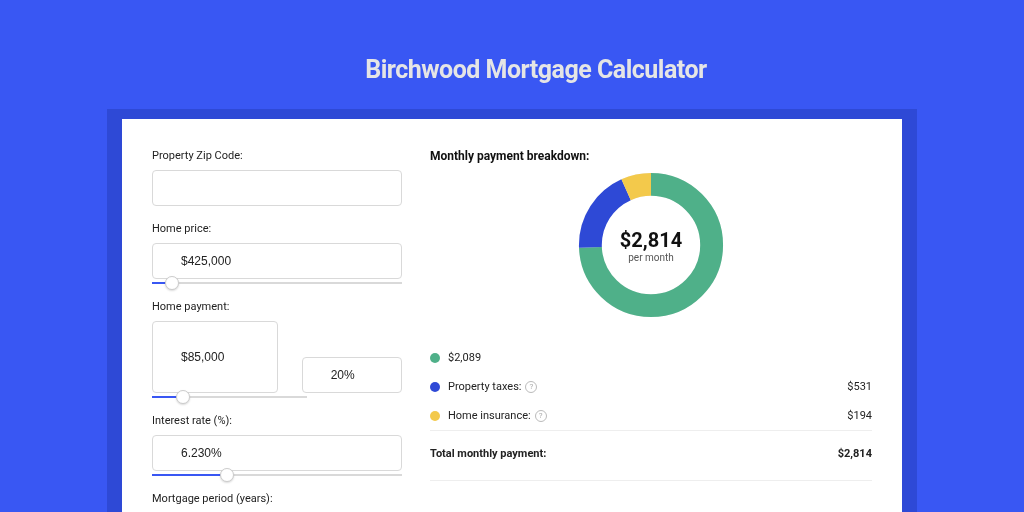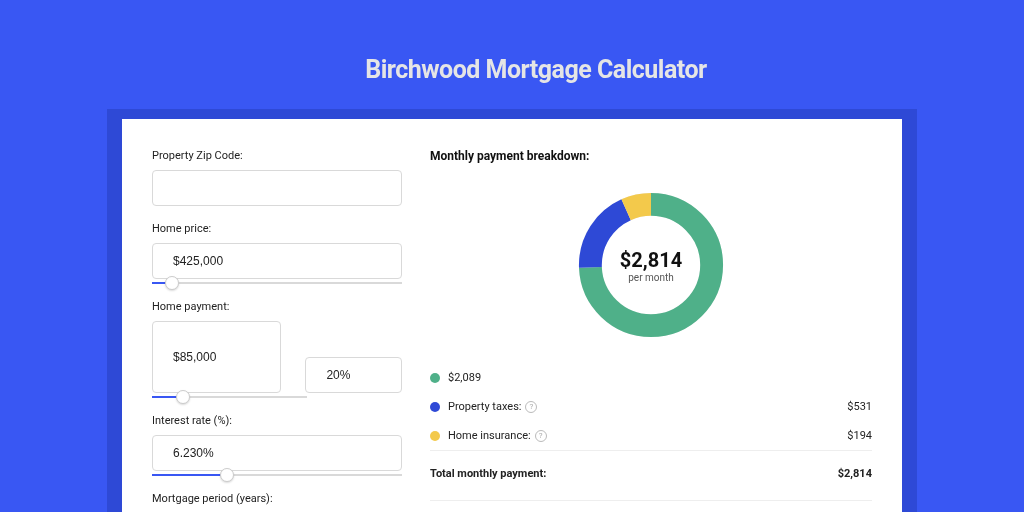--- a/index.html
+++ b/index.html
@@ -41,21 +41,21 @@
   .field-label {
     font-size: 11px;
     color: #222;
     margin-bottom: 8px;
     display: block;
   }
   .text-input {
     width: 100%;
     border: 1px solid #d9d9d9;
     border-radius: 4px;
-    padding: 10px 20px;
+    padding: 10px 28px;
     font-size: 12px;
     color: #222;
     background: #fff;
   }
   .field-group { margin-bottom: 16px; }
   .slider-track {
     position: relative;
     height: 2px;
     background: #d9d9d9;
     margin-top: 3px;
@@ -91,21 +91,21 @@
   .period-btn.active {
     background: #e8edff;
     border-color: #b8c6ff;
     color: #2e49d6;
     font-weight: 600;
   }
   .section-title {
     font-size: 12px;
     font-weight: 700;
     color: #111;
-    margin-bottom: 22px;
+    margin-bottom: 2px;
   }
   .donut-wrap {
     position: relative;
     width: 160px; height: 160px;
     margin: 0 auto 18px auto;
   }
   .donut-wrap svg { width: 160px; height: 160px; transform: rotate(-90deg); }
   .donut-center {
     position: absolute;
     left: 50%; top: 50%;

